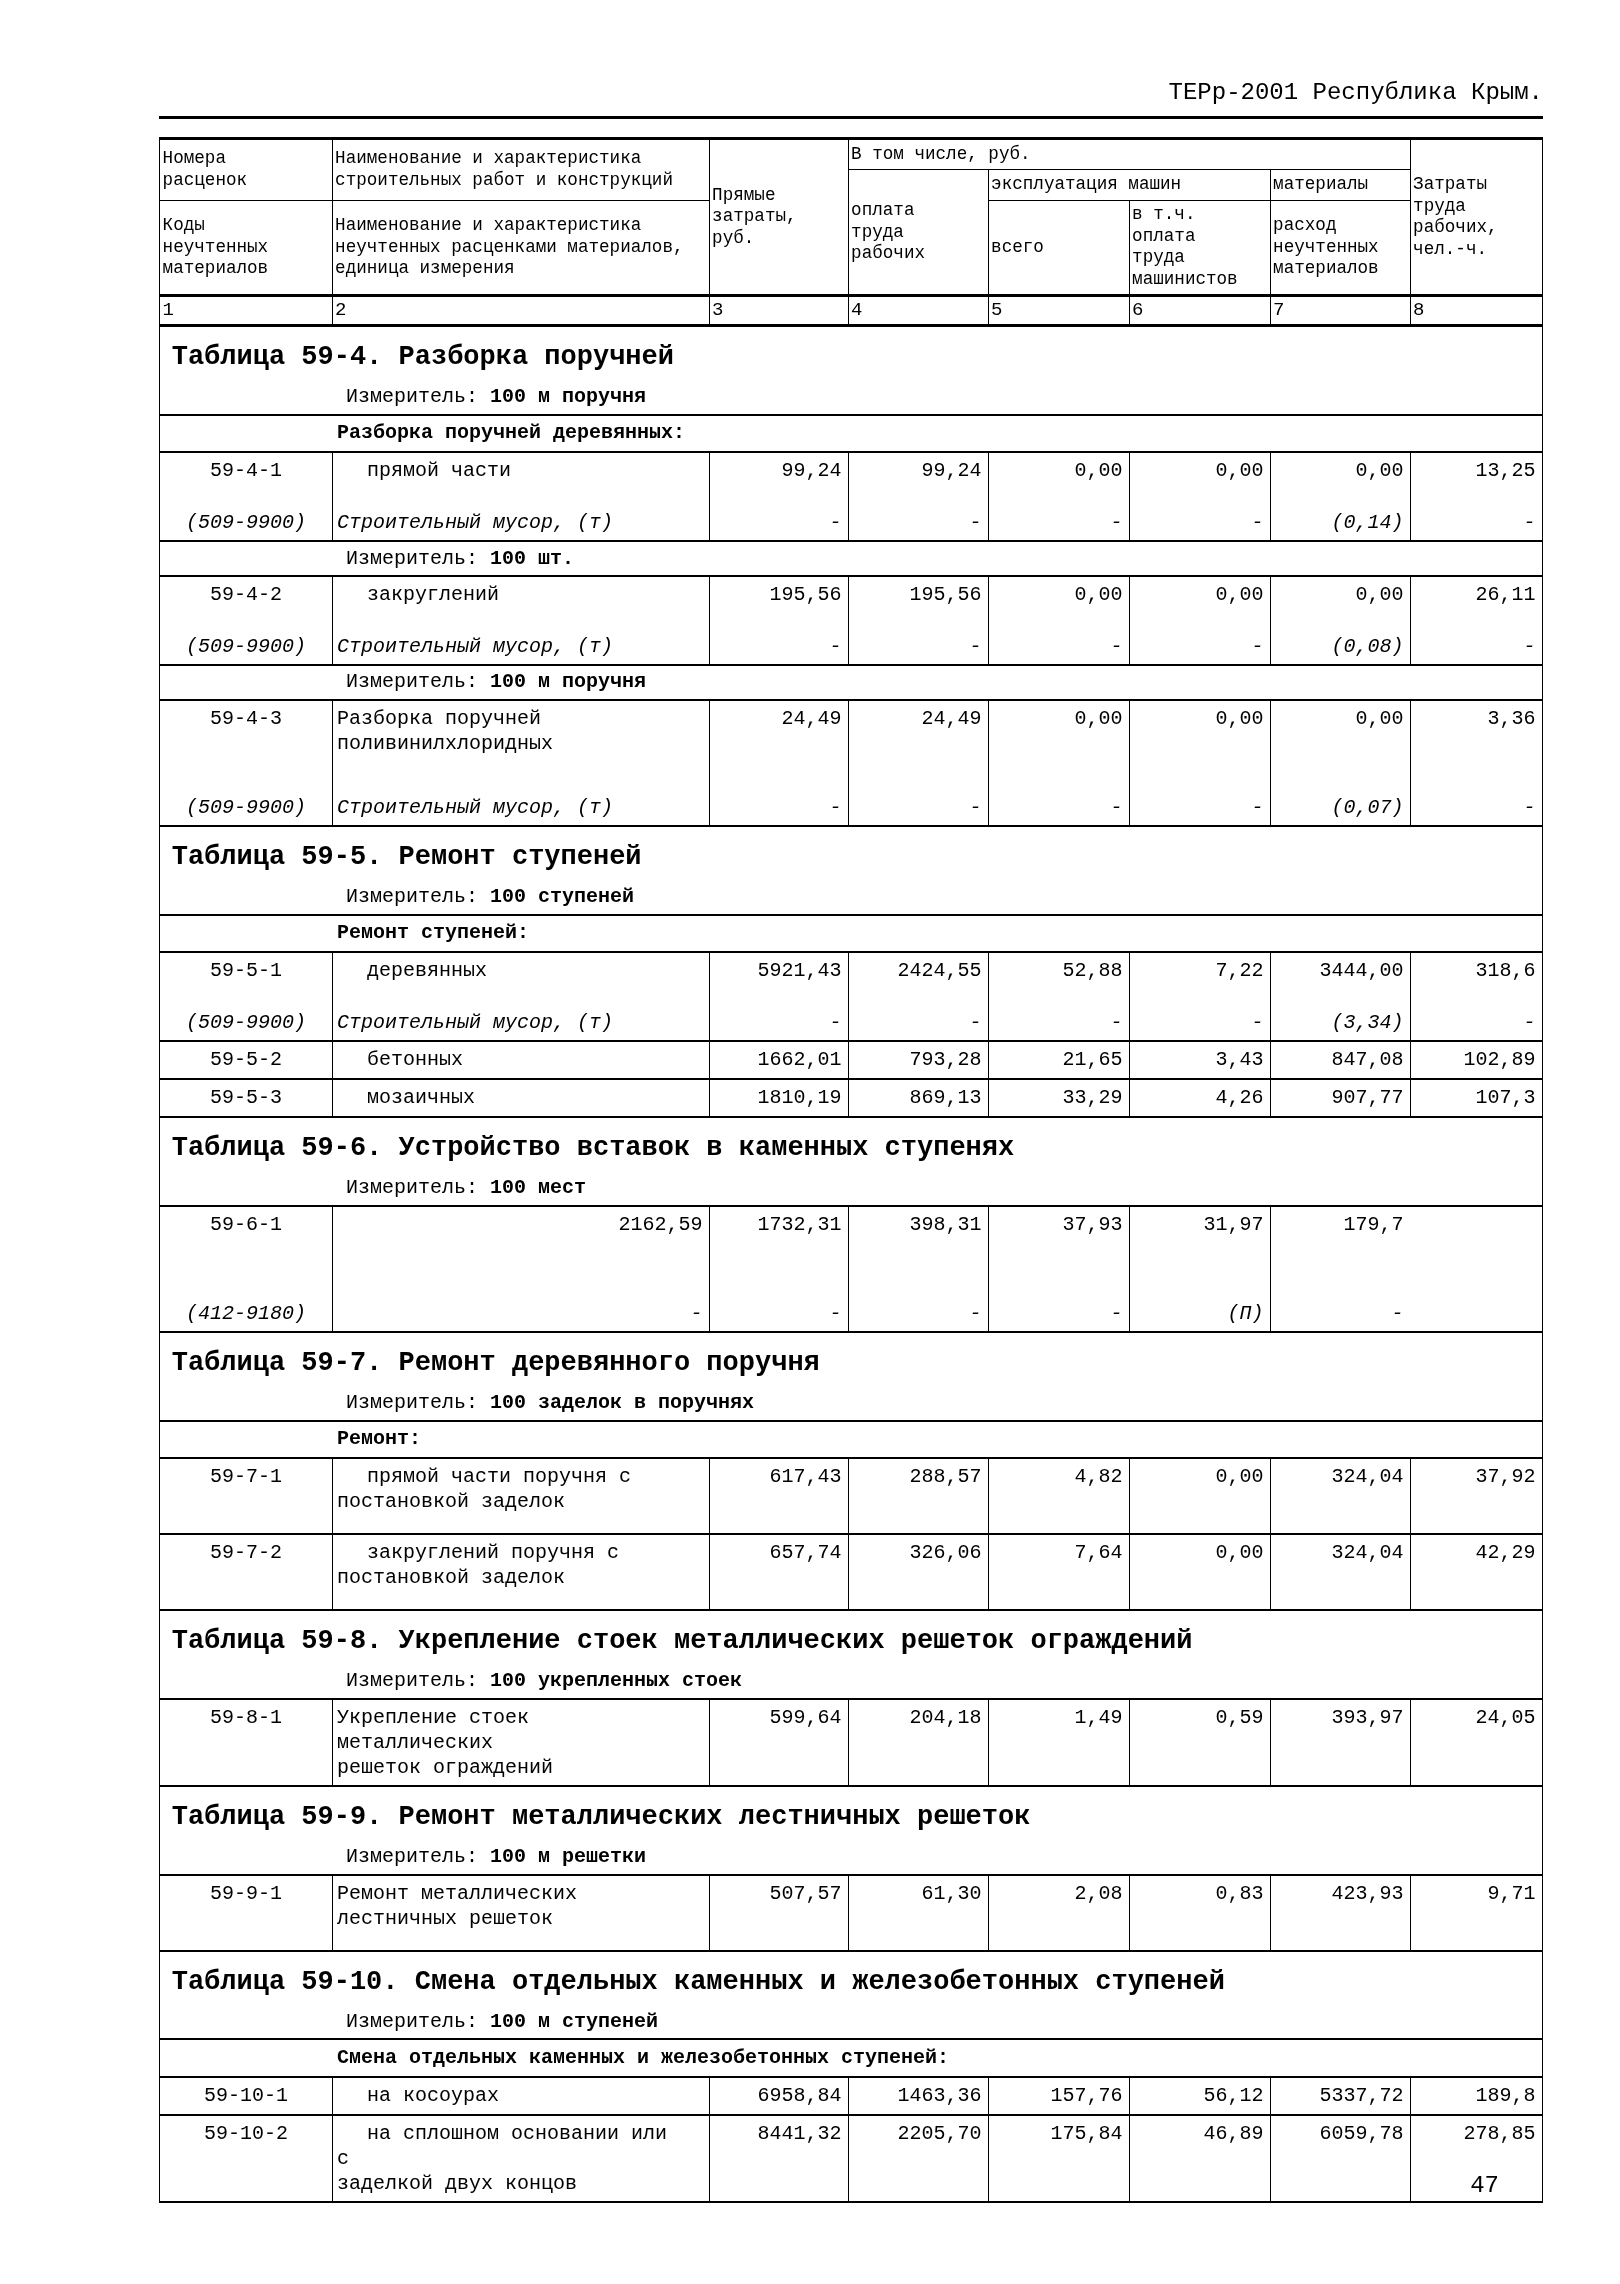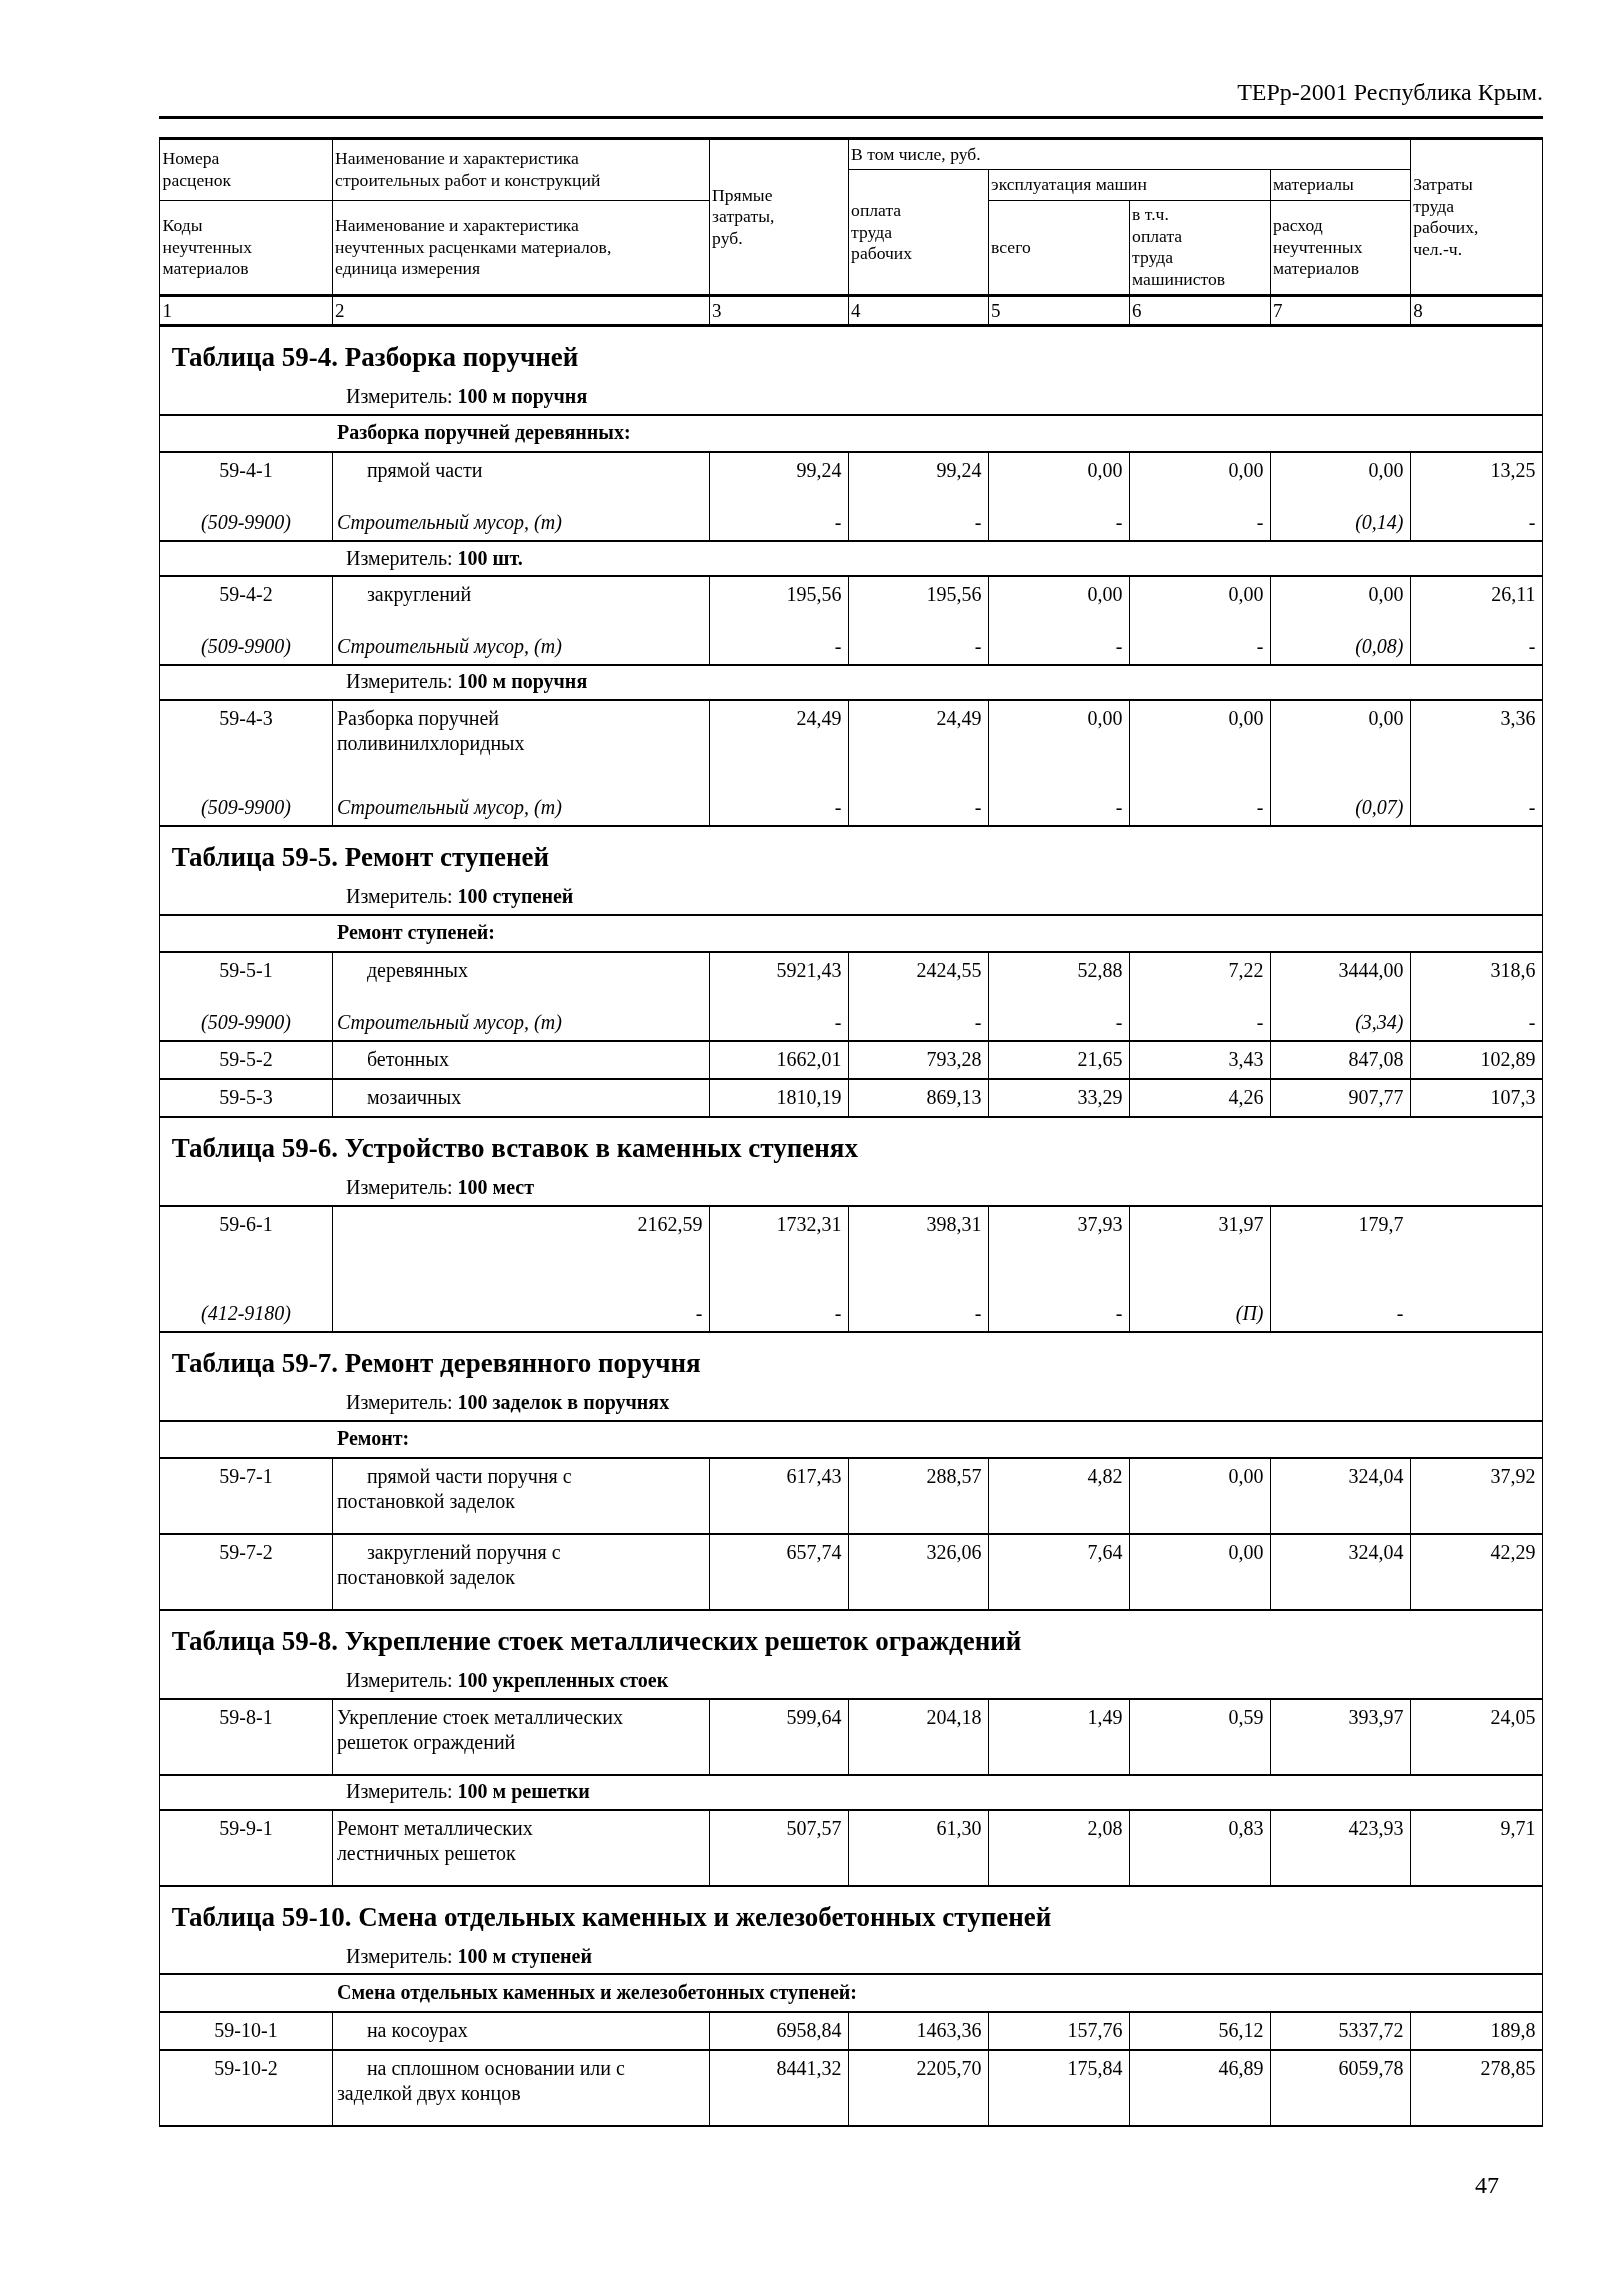--- a/index.html
+++ b/index.html
@@ -1,17 +1,17 @@
 <!DOCTYPE html>
 <html style="font-size:10.4px"><head>
 <meta charset="utf-8">
 <style>
   html,body{margin:0;padding:0;background:#ffffff;}
   body{width:1620px;height:2284px;font-family:"Liberation Serif","DejaVu Serif",serif;color:#000;}
-  .page{position:relative;width:1620px;height:2284px;overflow:hidden;background:#fff;}
+  .page{position:relative;width:1620px;height:2284px;overflow:hidden;background:#fff;font-family:Liberation Mono, monospace;}
   .page-top{padding:78px 77px 0 159px;}
   .doc-ref{text-align:right;font-size:24px;line-height:29px;}
   .rule{border-top:3.3px solid #000;margin-top:9px;}
   .frame{margin:18px 77px 0 159px;border-left:1.3px solid #000;border-right:1.3px solid #000;}
   .head-wrap{border-top:3.3px solid #000;border-bottom:3.3px solid #000;}
   table.head-table{width:100%;border-collapse:collapse;border-style:hidden;table-layout:fixed;}
   .head-table td{border:1.3px solid #000;font-size:17.6px;line-height:21.5px;text-align:left;
     vertical-align:middle;white-space:pre-line;padding:3.9px 2.6px;}
   .head-table tr.digits td{border-top:3.3px solid #000;font-size:19px;padding:2.6px;}
   .section-title{font-size:27px;line-height:33px;font-weight:bold;padding:14.3px 0 6.5px 11.7px;}
@@ -424,20 +424,21 @@
           <div class="cell c-num">
             <div class="val">0,59</div>
           </div>
           <div class="cell c-num">
             <div class="val">393,97</div>
           </div>
           <div class="cell c-num">
             <div class="val">24,05</div>
           </div>
         </div>
+        <div class="section-title">Таблица 59-9. Ремонт металлических лестничных решеток</div>
         <div class="measure"><span class="m-label">Измеритель:</span> <span class="m-value">100 м решетки</span></div>
         <div class="data-row h-sm2 bt">
           <div class="cell c-code">
             <div class="code">59-9-1</div>
           </div>
           <div class="cell c-name">
             <div class="name">Ремонт металлических
 лестничных решеток</div>
           </div>
           <div class="cell c-num">

